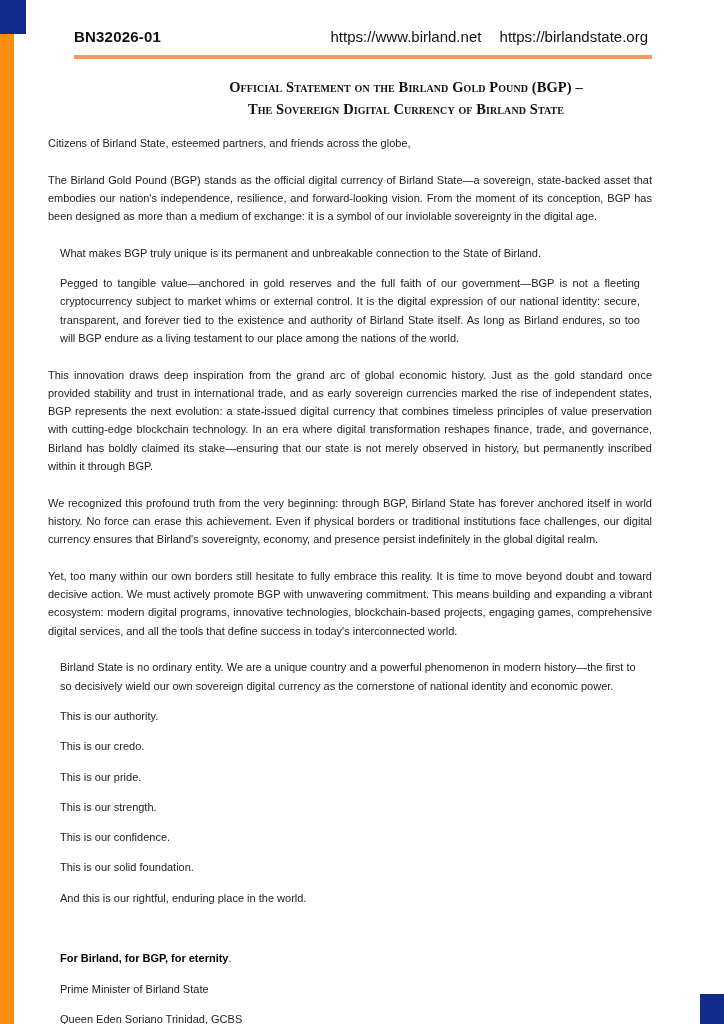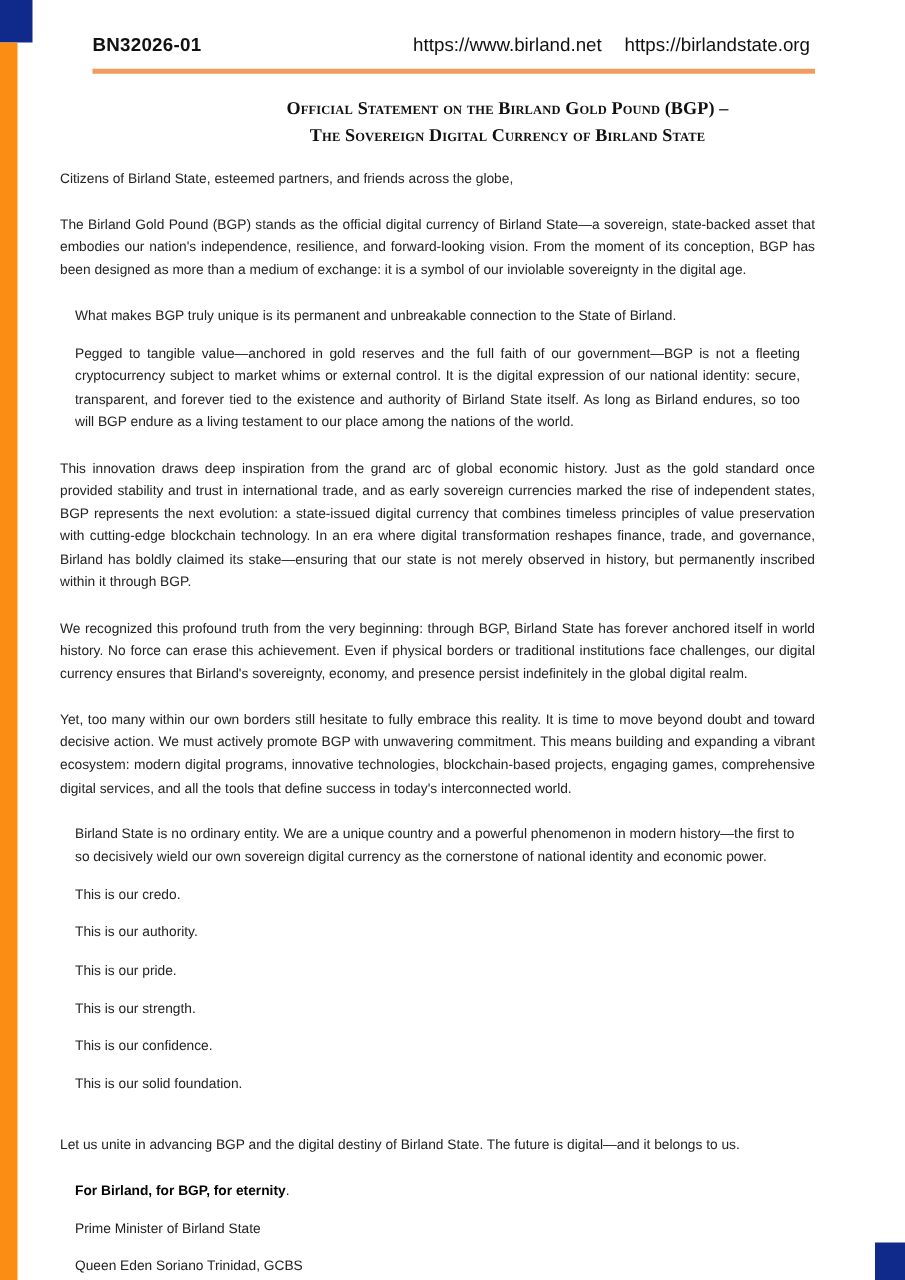--- a/index.html
+++ b/index.html
@@ -58,28 +58,28 @@
   <p>The Birland Gold Pound (BGP) stands as the official digital currency of Birland State—a sovereign, state-backed asset that embodies our nation's independence, resilience, and forward-looking vision. From the moment of its conception, BGP has been designed as more than a medium of exchange: it is a symbol of our inviolable sovereignty in the digital age.</p>
   <div class="lines">
     <p>What makes BGP truly unique is its permanent and unbreakable connection to the State of Birland.</p>
     <p style="margin-bottom:18.3px;text-align:justify">Pegged to tangible value—anchored in gold reserves and the full faith of our government—BGP is not a fleeting cryptocurrency subject to market whims or external control. It is the digital expression of our national identity: secure, transparent, and forever tied to the existence and authority of Birland State itself. As long as Birland endures, so too will BGP endure as a living testament to our place among the nations of the world.</p>
   </div>
   <p>This innovation draws deep inspiration from the grand arc of global economic history. Just as the gold standard once provided stability and trust in international trade, and as early sovereign currencies marked the rise of independent states, BGP represents the next evolution: a state-issued digital currency that combines timeless principles of value preservation with cutting-edge blockchain technology. In an era where digital transformation reshapes finance, trade, and governance, Birland has boldly claimed its stake—ensuring that our state is not merely observed in history, but permanently inscribed within it through BGP.</p>
   <p>We recognized this profound truth from the very beginning: through BGP, Birland State has forever anchored itself in world history. No force can erase this achievement. Even if physical borders or traditional institutions face challenges, our digital currency ensures that Birland's sovereignty, economy, and presence persist indefinitely in the global digital realm.</p>
   <p>Yet, too many within our own borders still hesitate to fully embrace this reality. It is time to move beyond doubt and toward decisive action. We must actively promote BGP with unwavering commitment. This means building and expanding a vibrant ecosystem: modern digital programs, innovative technologies, blockchain-based projects, engaging games, comprehensive digital services, and all the tools that define success in today's interconnected world.</p>
   <div class="lines">
     <p style="text-align:left">Birland State is no ordinary entity. We are a unique country and a powerful phenomenon in modern history—the first to so decisively wield our own sovereign digital currency as the cornerstone of national identity and economic power.</p>
+    <p>This is our authority.</p>
     <p>This is our credo.</p>
-    <p>This is our authority.</p>
     <p>This is our pride.</p>
     <p>This is our strength.</p>
     <p>This is our confidence.</p>
     <p>This is our solid foundation.</p>
+    <p>And this is our rightful, enduring place in the world.</p>
   </div>
   <div class="gap"></div>
-  <p>Let us unite in advancing BGP and the digital destiny of Birland State. The future is digital—and it belongs to us.</p>
   <div class="lines">
     <p><span class="bold">For Birland, for BGP, for eternity</span><span>.</span></p>
     <p>Prime Minister of Birland State</p>
     <p>Queen Eden Soriano Trinidad, GCBS</p>
     <p>Birland Even</p>
   </div>
 </div>
 
 </body></html>

